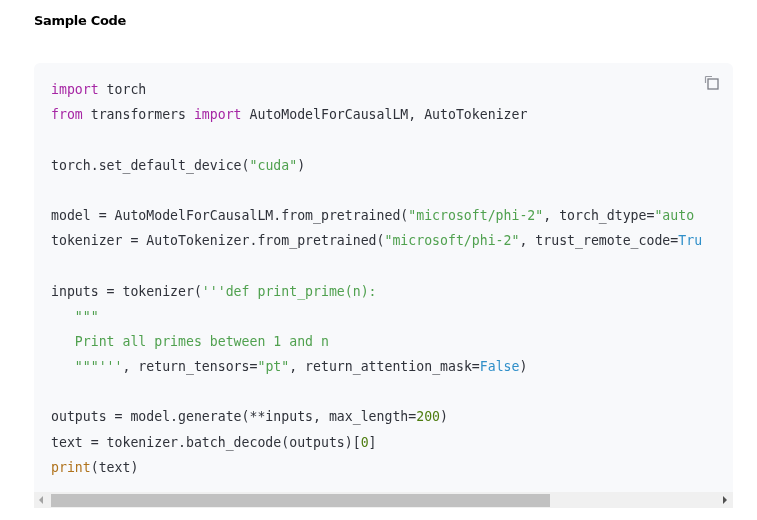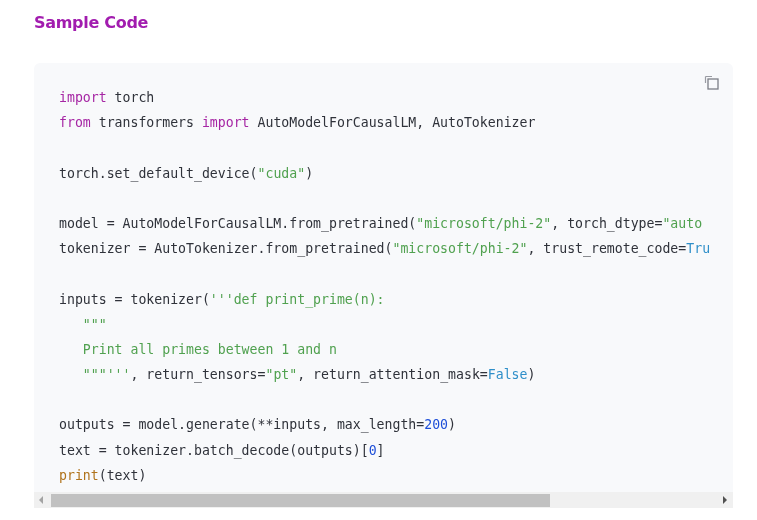--- a/index.html
+++ b/index.html
@@ -12,23 +12,23 @@
     }
     body {
       position: relative;
       font-family: "Liberation Sans", sans-serif;
     }
     .section-title {
       position: absolute;
       left: 34px;
       top: 13px;
       font-family: "DejaVu Sans", sans-serif;
-      font-size: 16px;
+      font-size: 13px;
       font-weight: bold;
-      color: #a21caf;
+      color: #000000;
       letter-spacing: -0.3px;
       margin: 0;
     }
     .code-block {
       position: absolute;
       left: 34px;
       top: 63px;
       width: 699px;
       height: 445px;
       background: #f8f9fb;
@@ -45,32 +45,32 @@
     }
     .code-scroll {
       position: absolute;
       left: 0;
       top: 0;
       right: 0;
       bottom: 16px;
       overflow: hidden;
     }
     pre.code {
-      margin: 8px;
+      margin: 0;
       padding: 14px 0 0 17px;
       font-family: "DejaVu Sans Mono", monospace;
       font-size: 13.2px;
       line-height: 25.2px;
       color: #2f323a;
       white-space: pre;
     }
     .line { display: block; height: 25.2px; }
     .kw { color: #a626a4; }
     .str { color: #50a14f; }
-    .num { color: #1d4ed8; }
+    .num { color: #4d7c0f; }
     .bool { color: #2f8fc9; text-align: right; }
     .fn { color: #b0731c; }
     .scrollbar {
       position: absolute;
       left: 0;
       right: 0;
       bottom: 0;
       height: 16px;
       background: #f0f0f0;
     }

